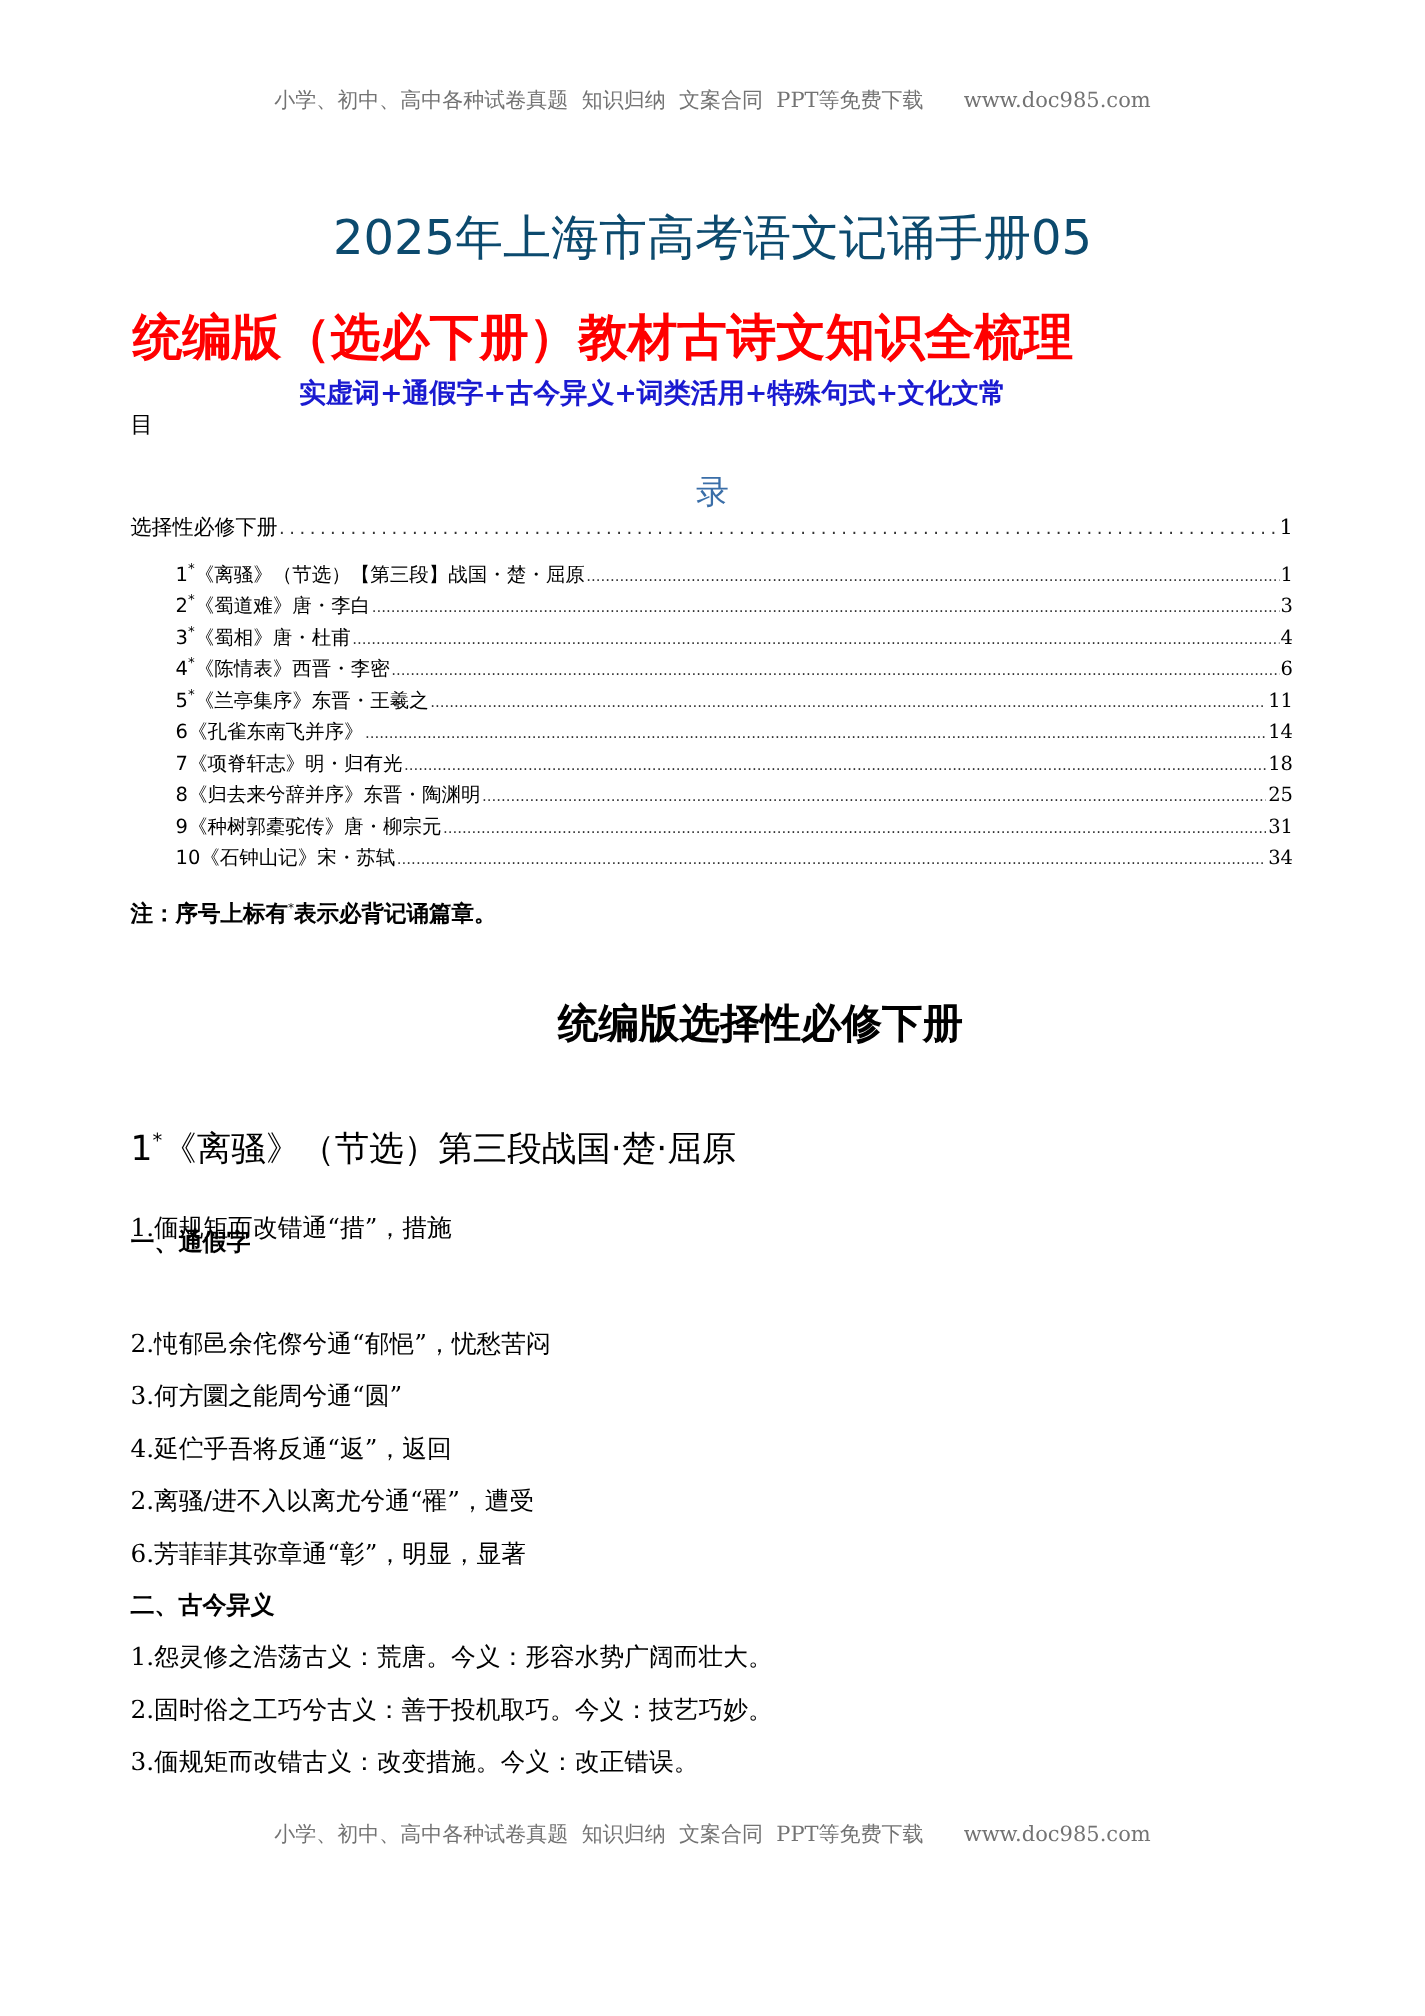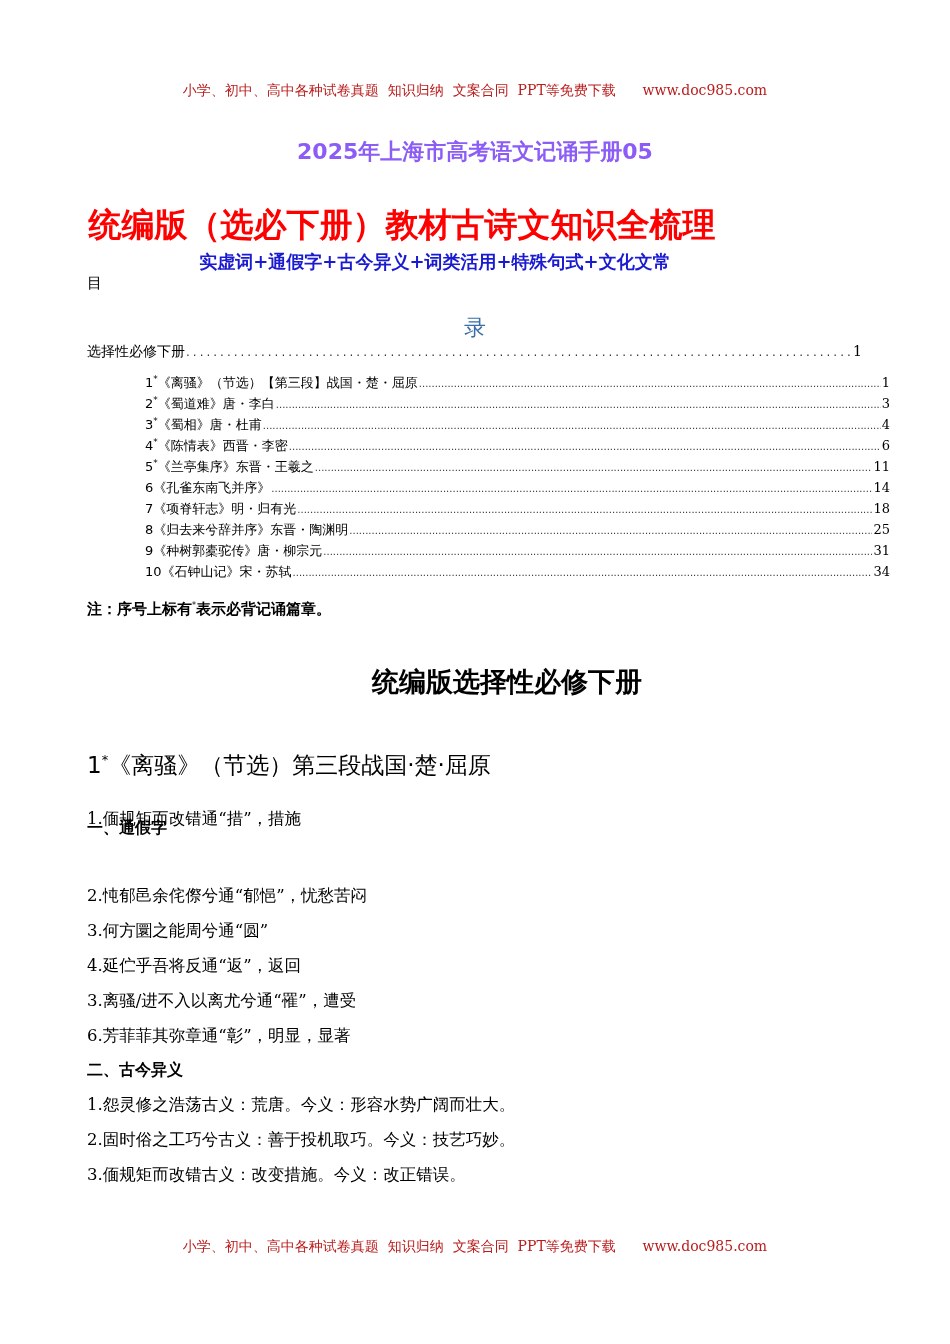--- a/index.html
+++ b/index.html
@@ -1,38 +1,38 @@
 <!DOCTYPE html>
 <html><head>
 <meta charset="utf-8">
 <style>
   html, body { margin: 0; padding: 0; background: #ffffff; }
   body { width: 950px; height: 1344px; position: relative; overflow: hidden;
          font-family: "DejaVu Serif", "Liberation Serif", serif; color: #000; }
   .abs { position: absolute; }
   .header, .footer { left: 0; width: 950px; text-align: center; font-size: 14px;
-         font-family: "DejaVu Serif", "Liberation Serif", serif; color: #b91c1c; white-space: pre; margin-top: 24px; }
+         font-family: "DejaVu Serif", "Liberation Serif", serif; color: #737373; white-space: pre; }
   .header { top: 58px; }
   .footer { top: 1214px; }
-  .title1 { top: 137px; left: 0; width: 950px; text-align: center; color: #8b5cf6;
-         font-family: "DejaVu Sans", "Liberation Sans", sans-serif; font-weight: bold; font-size: 22px; letter-spacing: 0px; }
+  .title1 { top: 137px; left: 0; width: 950px; text-align: center; color: #0c4a6e;
+         font-family: "DejaVu Sans", "Liberation Sans", sans-serif; font-weight: normal; font-size: 32px; letter-spacing: 0px; }
   .title2 { top: 203px; left: 0; width: 804px; text-align: center; color: #ff0000;
          font-family: "DejaVu Sans", "Liberation Sans", sans-serif; font-weight: bold; font-size: 33px; }
   .subtitle { top: 250px; left: 0; width: 870px; text-align: center; color: #1a1ad0;
          font-family: "DejaVu Serif", "Liberation Serif", serif; font-weight: bold; font-size: 18px; }
   .toc-mu { top: 274px; left: 87px; font-size: 15px; font-family: "DejaVu Sans", "Liberation Sans", sans-serif; }
   .toc-lu { top: 313px; left: 0; width: 950px; text-align: center; font-size: 22px; color: #3a6ea8;
          font-family: "DejaVu Sans", "Liberation Sans", sans-serif; }
   .toc-row { display: flex; align-items: baseline; position: absolute; font-family: "DejaVu Sans", "Liberation Sans", sans-serif; }
   .toc-row .lbl { white-space: nowrap; }
   .toc-row .dots { flex: 1; overflow: hidden; white-space: nowrap; color: #333; margin: 0 1px; }
   .toc-row .pg { white-space: nowrap; font-family: "DejaVu Serif", "Liberation Serif", serif; }
   .toc-main { top: 343px; left: 87px; width: 775px; font-size: 14px; }
   .toc-main .dots { letter-spacing: 3px; font-size: 12px; }
-  .toc-sub { left: 117px; width: 745px; font-size: 13px; height: 20px; margin-left: 28px; }
+  .toc-sub { left: 117px; width: 745px; font-size: 13px; height: 20px; }
   .toc-sub .dots { font-size: 10px; letter-spacing: 0px; }
   .toc-sub sup { font-size: 9px; }
   .note { top: 600px; left: 87px; font-size: 15px; font-weight: bold;
          font-family: "DejaVu Sans", "Liberation Sans", sans-serif; }
   .note sup { font-size: 8px; font-weight: normal; }
   .h-book { top: 664px; left: 0; width: 950px; text-align: center; font-size: 27px; font-weight: bold;
          font-family: "DejaVu Sans", "Liberation Sans", sans-serif; margin-left: 32px; }
   .h-lesson { top: 750px; left: 87px; font-size: 23px; font-family: "DejaVu Sans", "Liberation Sans", sans-serif; }
   .h-lesson sup { font-size: 13px; }
   .sec-head { left: 87px; font-size: 16px; font-weight: bold; font-family: "DejaVu Sans", "Liberation Sans", sans-serif; }
@@ -113,21 +113,21 @@
 
 <div class="abs h-book">统编版选择性必修下册</div>
 
 <div class="abs h-lesson"><span>1</span><sup>*</sup><span>《离骚》（节选）第三段战国·楚·屈原</span></div>
 
 <div class="abs sec-head" style="top:818px">一、通假字</div>
 <div class="abs item" style="top:808px">1.偭规矩而改错通“措”，措施</div>
 <div class="abs item" style="top:885px">2.忳郁邑余侘傺兮通“郁悒”，忧愁苦闷</div>
 <div class="abs item" style="top:920px">3.何方圜之能周兮通“圆”</div>
 <div class="abs item" style="top:955px">4.延伫乎吾将反通“返”，返回</div>
-<div class="abs item" style="top:990px">3.离骚/进不入以离尤兮通“罹”，遭受</div>
+<div class="abs item" style="top:990px">2.离骚/进不入以离尤兮通“罹”，遭受</div>
 <div class="abs item" style="top:1025px">6.芳菲菲其弥章通“彰”，明显，显著</div>
 
 <div class="abs sec-head" style="top:1060px">二、古今异义</div>
 <div class="abs item" style="top:1094px">1.怨灵修之浩荡古义：荒唐。今义：形容水势广阔而壮大。</div>
 <div class="abs item" style="top:1129px">2.固时俗之工巧兮古义：善于投机取巧。今义：技艺巧妙。</div>
 <div class="abs item" style="top:1164px">3.偭规矩而改错古义：改变措施。今义：改正错误。</div>
 
 <div class="abs footer">小学、初中、高中各种试卷真题  知识归纳  文案合同  PPT等免费下载      www.doc985.com</div>
 
 </body></html>

